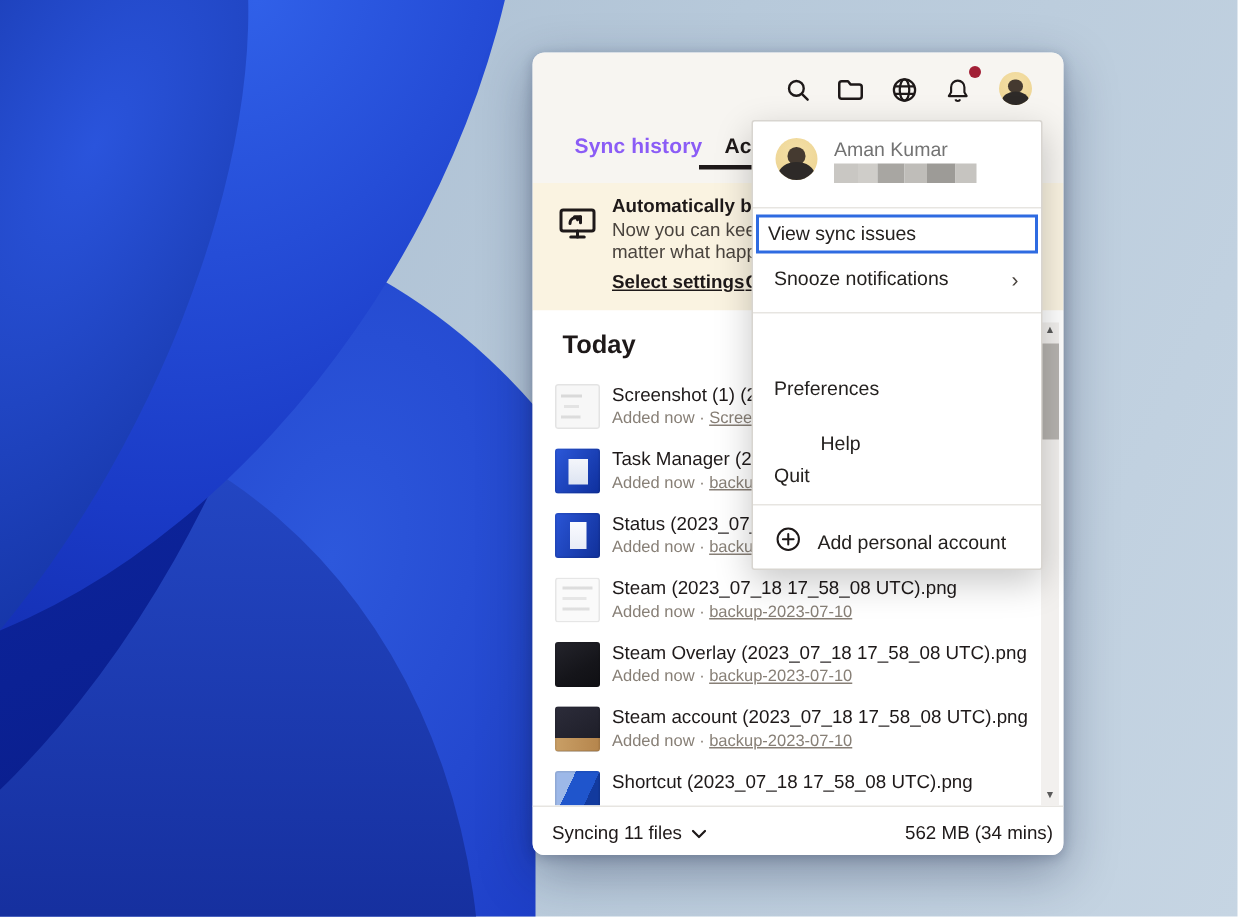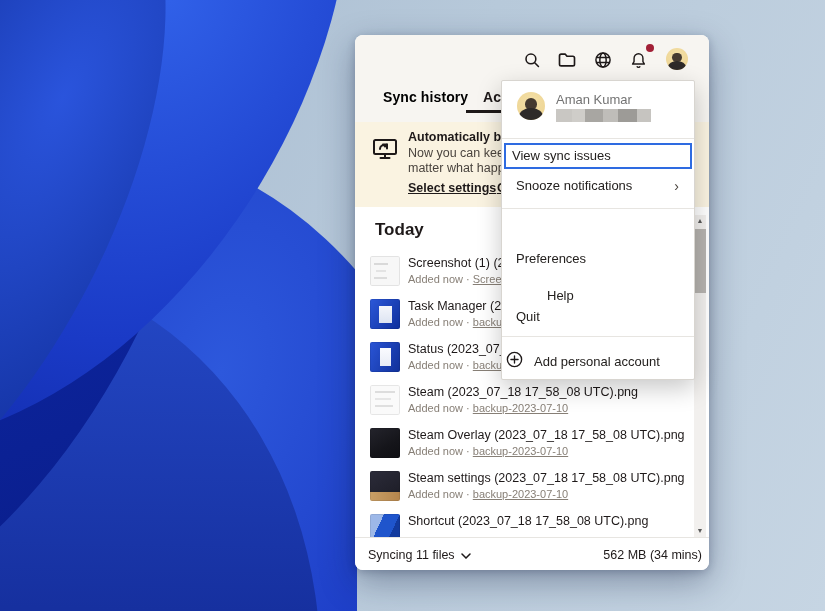--- a/index.html
+++ b/index.html
@@ -45,21 +45,21 @@
   .hicon { position:absolute; top:14px; width:22px; height:22px; display:flex; align-items:center; justify-content:center; cursor:pointer; }
   .hicon svg { display:block; }
   .hi-search { left:166px; } .hi-folder { left:201px; } .hi-globe  { left:237px; } .hi-bell { left:272px; }
   .badge { position:absolute; left:291px; top:9px; width:8px; height:8px; border-radius:50%; background:#a22036; }
   .avatar { position:absolute; border-radius:50%; background:radial-gradient(circle at 50% 35%, #f4e0a8 0%, #ecd28f 100%); overflow:hidden; }
   .av-head { position:absolute; left:50%; top:22%; width:42%; height:42%; margin-left:-21%; border-radius:50%; background:#453a30; }
   .av-body { position:absolute; left:50%; top:58%; width:86%; height:60%; margin-left:-43%; border-radius:50% 50% 0 0; background:#2e2a28; }
   .hdr-avatar { left:311px; top:13px; width:22px; height:22px; }
 
   .tab { position:absolute; top:54px; font-size:14px; letter-spacing:.1px; cursor:pointer; }
-  .tab-sync { left:28px; color:#000000; font-weight:bold; }
+  .tab-sync { left:28px; color:#8b5cf6; font-weight:bold; }
   .tab-act  { left:128px; color:#1e1919; font-weight:bold; }
   .tab-underline { position:absolute; left:111px; top:75px; width:58px; height:3px; background:#1e1919; }
 
   .banner { position:absolute; left:0; top:87px; width:354px; height:85px; background:#faf3e1; }
   .banner-icon { position:absolute; left:16px; top:13px; }
   .banner-title { position:absolute; left:53px; top:8px; font-size:12.5px; font-weight:bold; white-space:nowrap; }
   .banner-l1 { position:absolute; left:53px; top:24px; font-size:12.5px; color:#4a443e; white-space:nowrap; }
   .banner-l2 { position:absolute; left:53px; top:39px; font-size:12.5px; color:#4a443e; white-space:nowrap; }
   .banner-link { position:absolute; top:59px; font-size:12.5px; font-weight:bold; text-decoration:underline; cursor:pointer; white-space:nowrap; }
   .bl-select { left:53px; } .bl-gotit { left:142px; }
@@ -110,21 +110,21 @@
   .rd1{width:16px;background:#c9c7c3} .rd2{width:13px;background:#cfcdc9}
   .rd3{width:18px;background:#a8a6a2} .rd4{width:15px;background:#bfbdb9}
   .rd5{width:19px;background:#9d9b97} .rd6{width:14px;background:#c6c4c0}
   .mdiv { position:absolute; left:0; width:192px; height:1px; background:#e7e5e1; }
   .mdiv-1{top:57px} .mdiv-2{top:127px} .mdiv-3{top:255px}
   .mi { position:absolute; left:1px; width:190px; height:26px; line-height:26px; padding-left:13px; cursor:pointer; white-space:nowrap; }
   .mi-focus { left:2px; width:188px; top:62px; border:2px solid #2e6be1; line-height:22px; padding-left:6px; }
   .mi-snooze { top:92px; }
   .mi-admin { top:136px; } .mi-prefs { top:165px; } .mi-help { top:202px;padding-left:44px; } .mi-quit { top:223px; }
   .mi-chevron { position:absolute; right:14px; top:0; font-size:14px; color:#4a443e; }
-  .mi-add { position:absolute; left:1px; top:263px; width:190px; height:34px; display:flex; align-items:center; gap:10px; padding-left:2px; cursor:pointer; }
+  .mi-add { position:absolute; left:1px; top:263px; width:190px; height:34px; display:flex; align-items:center; gap:10px; padding-left:13px; cursor:pointer; }
 </style>
 </head>
 <body>
 
 <div class="bgclip">
   <div class="shape bloom"></div>
   <div class="shape bloom-ridge"></div>
   <div class="shape petal-2"></div>
   <div class="shape petal-1"></div>
   <div class="shape petal-3"></div>
@@ -209,21 +209,21 @@
       <div class="ft">Steam (2023_07_18 17_58_08 UTC).png</div>
       <div class="fs"><span>Added now ·</span><span class="flink">backup-2023-07-10</span></div>
     </div>
     <div class="row r5">
       <div class="thumb t5"></div>
       <div class="ft">Steam Overlay (2023_07_18 17_58_08 UTC).png</div>
       <div class="fs"><span>Added now ·</span><span class="flink">backup-2023-07-10</span></div>
     </div>
     <div class="row r6">
       <div class="thumb t6"></div>
-      <div class="ft">Steam settings (2023_07_18 17_58_08 UTC).png</div>
+      <div class="ft">Steam account (2023_07_18 17_58_08 UTC).png</div>
       <div class="fs"><span>Added now ·</span><span class="flink">backup-2023-07-10</span></div>
     </div>
     <div class="row r7">
       <div class="thumb t7"></div>
       <div class="ft">Shortcut (2023_07_18 17_58_08 UTC).png</div>
       <div class="fs"><span></span><span class="flink"></span></div>
     </div>
   </div>
 
   <div class="scrollbar">

